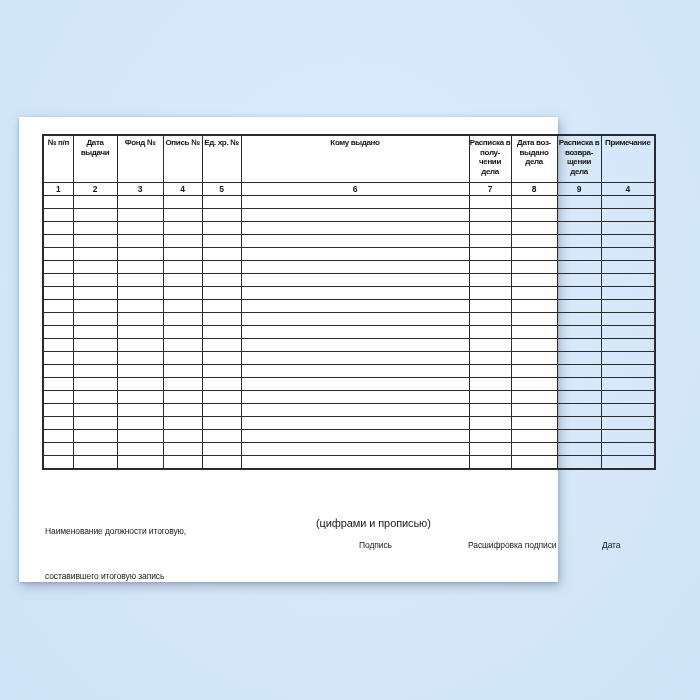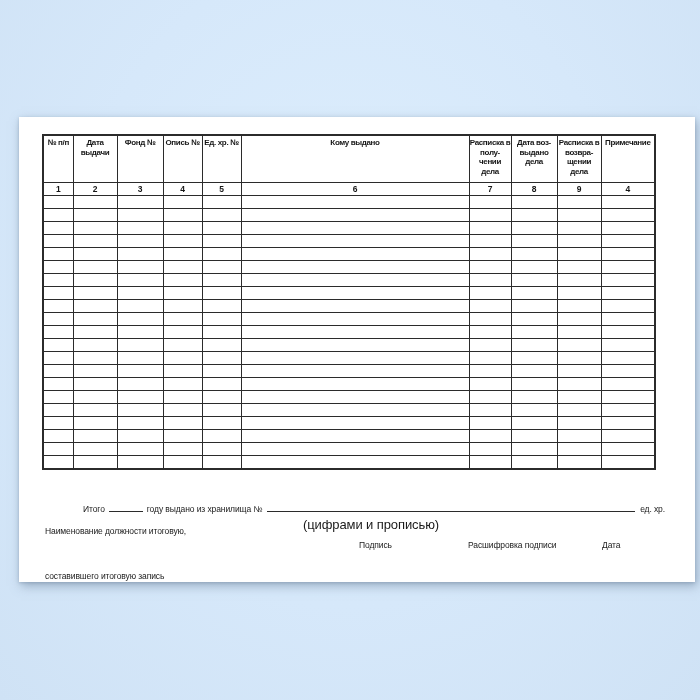--- a/index.html
+++ b/index.html
@@ -10,21 +10,21 @@
     width: 700px;
     height: 700px;
     background: radial-gradient(ellipse at 50% 40%, #ddeefd 0%, #d6e8fa 55%, #cfe2f5 100%);
     overflow: hidden;
   }
 
   .sheet {
     position: absolute;
     left: 19px;
     top: 117px;
-    width: 676px;
+    width: 539px;
     height: 465px;
     background: #ffffff;
     box-shadow: 2px 4px 10px rgba(100,122,148,0.5), 0 1px 3px rgba(100,122,148,0.35);
   }
 
   table.form-table {
     position: absolute;
     left: 23px;
     top: 17px;
     width: 612px;
@@ -86,25 +86,25 @@
     margin: 0 4px;
     flex: 0 0 auto;
   }
   .itogo-line .blank-long {
     flex: 1 1 auto;
     border-bottom: 1px solid #2b2b2b;
     height: 9px;
     margin: 0 5px;
   }
   .paren-note {
-    left: 284px;
+    left: 297px;
     width: 130px;
     top: 400px;
     text-align: left;
-    font-size: 13px;
+    font-size: 11px;
   }
   .official-line1 { left: 26px; top: 409px; }
   .official-line2 { left: 26px; top: 423px; margin-top: 31px; }
   .sign-label     { left: 340px; top: 423px; text-align: right; }
   .decrypt-label  { left: 449px; top: 423px; }
   .date-label     { left: 583px; top: 423px; }
 </style>
 </head>
 <body>
 
@@ -427,27 +427,20 @@
             <td class="empty-cell"></td>
             <td class="empty-cell"></td>
             <td class="empty-cell"></td>
             <td class="empty-cell"></td>
             <td class="empty-cell"></td>
             <td class="empty-cell"></td>
           </tr>
         </tbody>
     </table>
 
-    <div class="footer-text itogo-line">
-      <span>Итого</span>
-      <span class="blank-short"></span>
-      <span>году выдано из хранилища №</span>
-      <span class="blank-long"></span>
-      <span>ед. хр.</span>
-    </div>
 
     <div class="footer-text paren-note">(цифрами и прописью)</div>
 
     <div class="footer-text official-line1">Наименование должности итоговую,</div>
     <div class="footer-text official-line2">составившего итоговую запись</div>
 
     <div class="footer-text sign-label">Подпись</div>
     <div class="footer-text decrypt-label">Расшифровка подписи</div>
     <div class="footer-text date-label">Дата</div>
 

